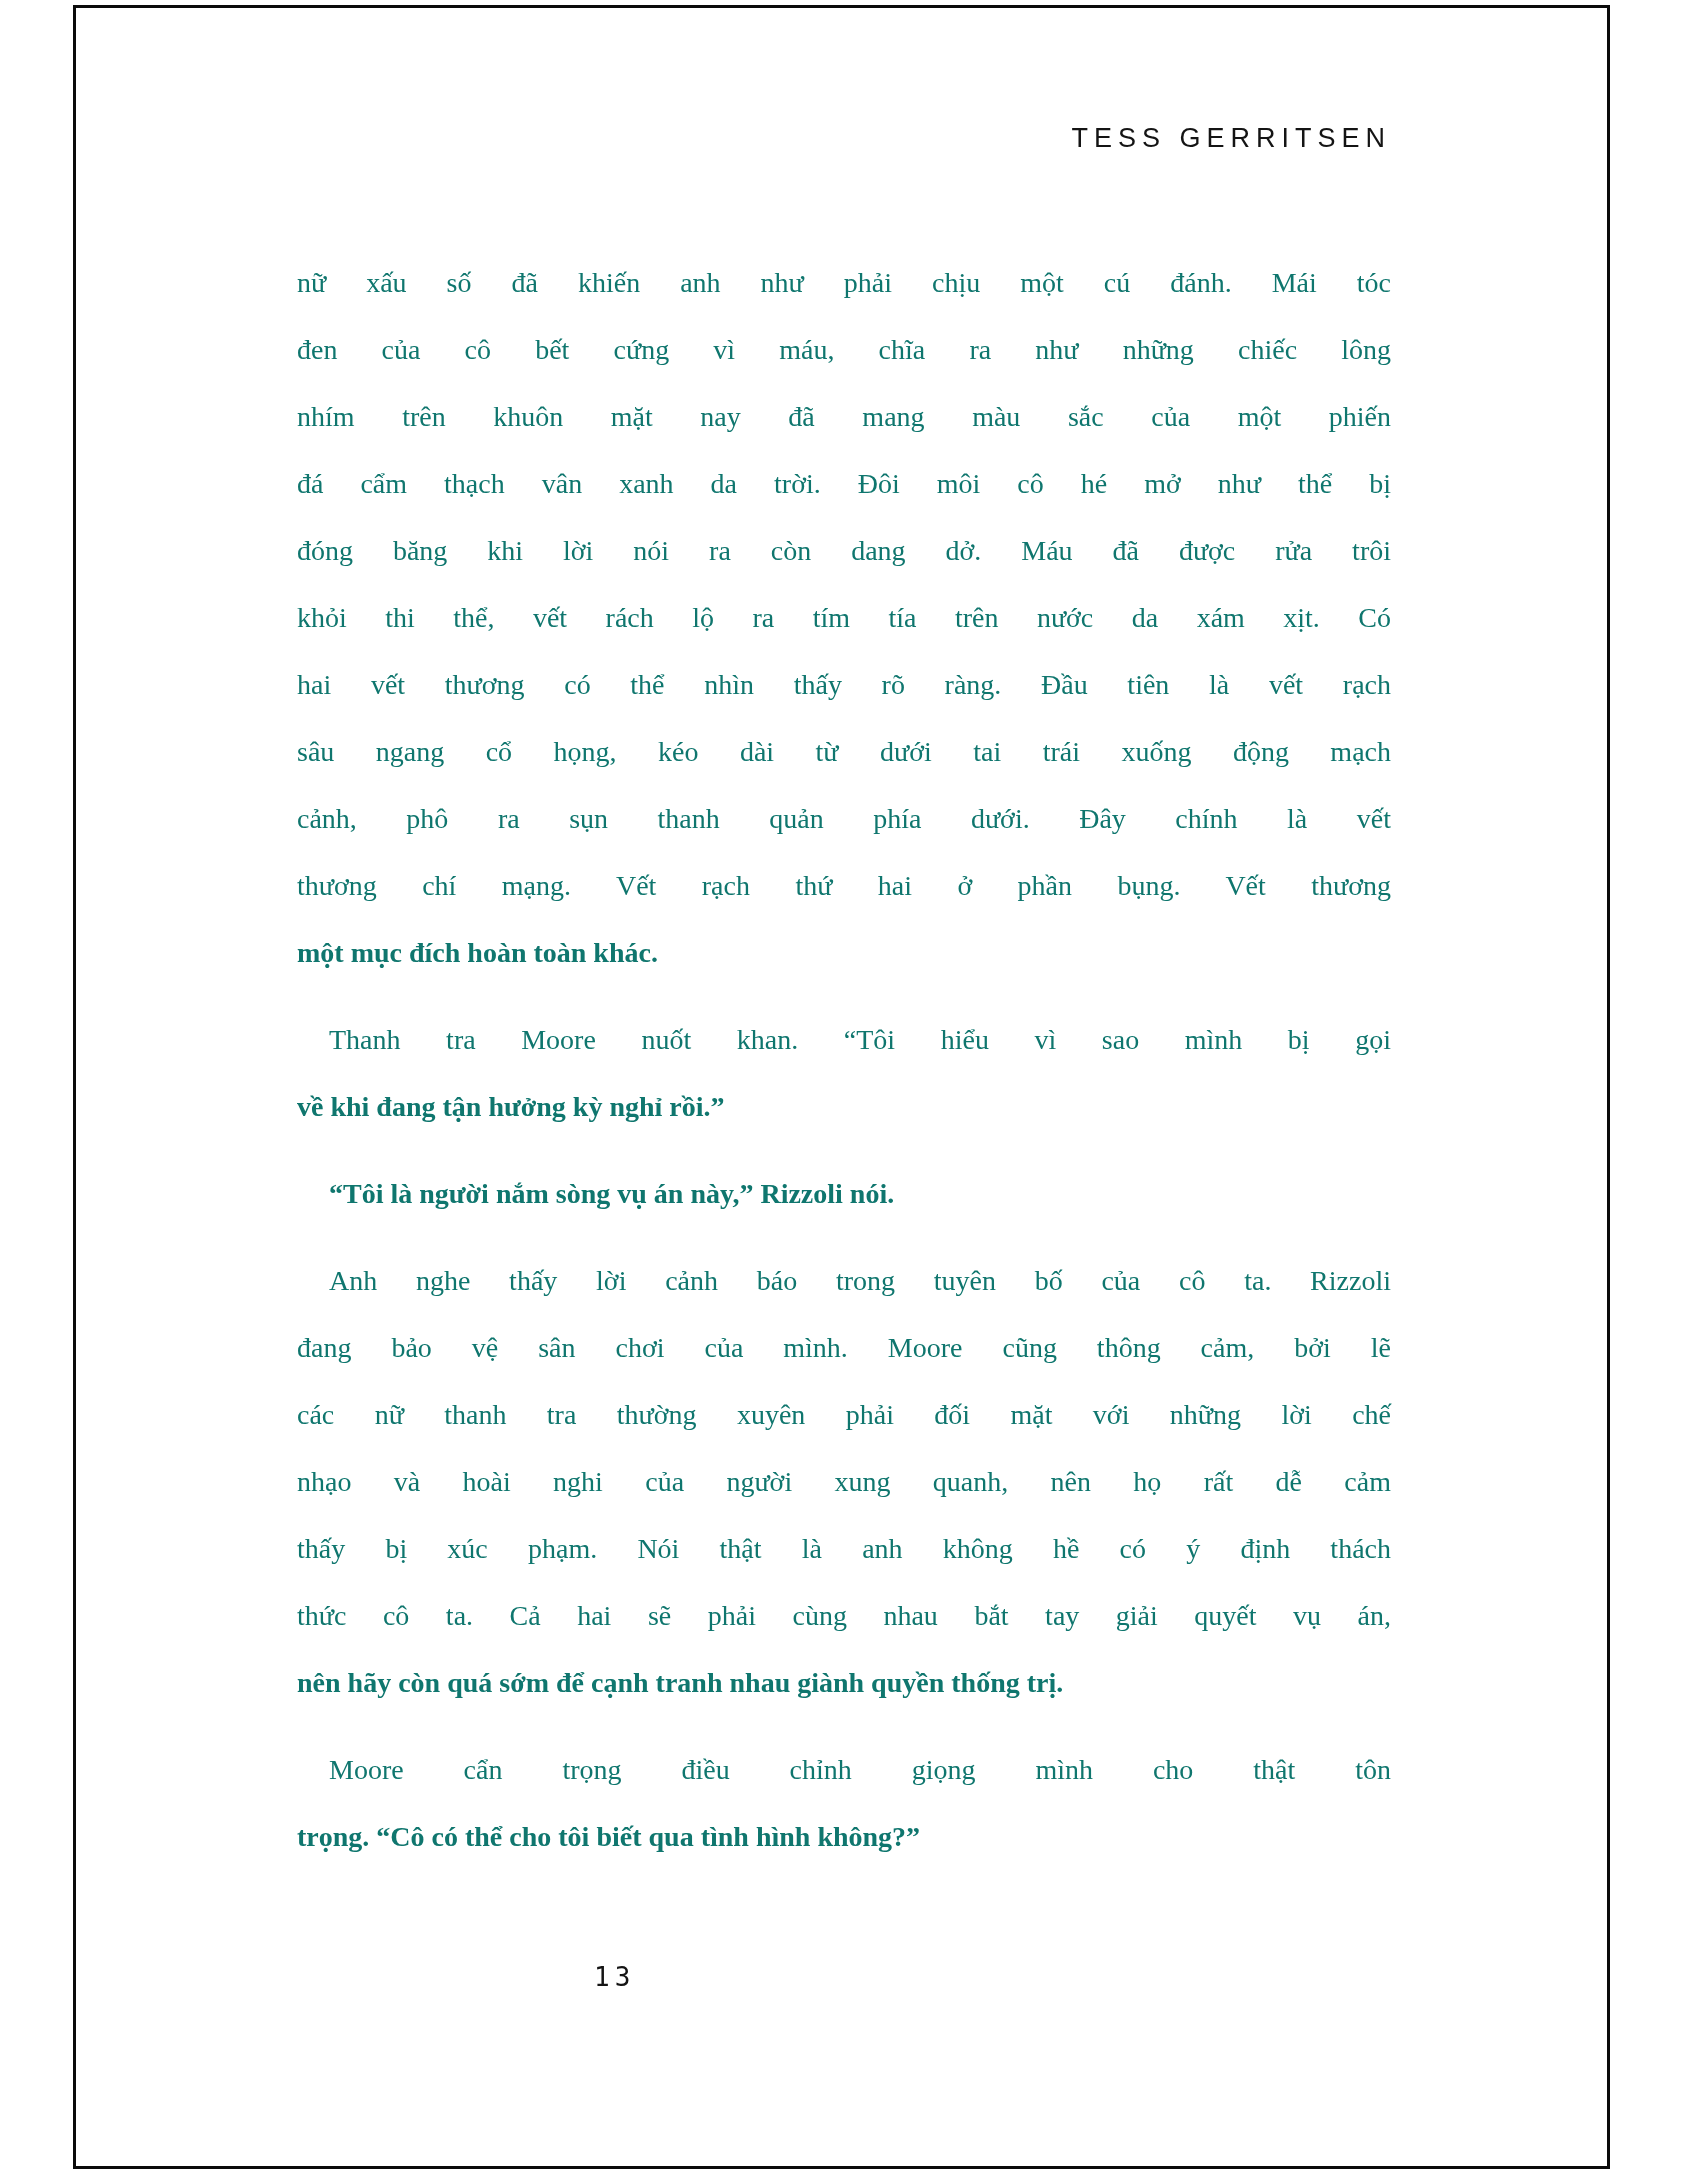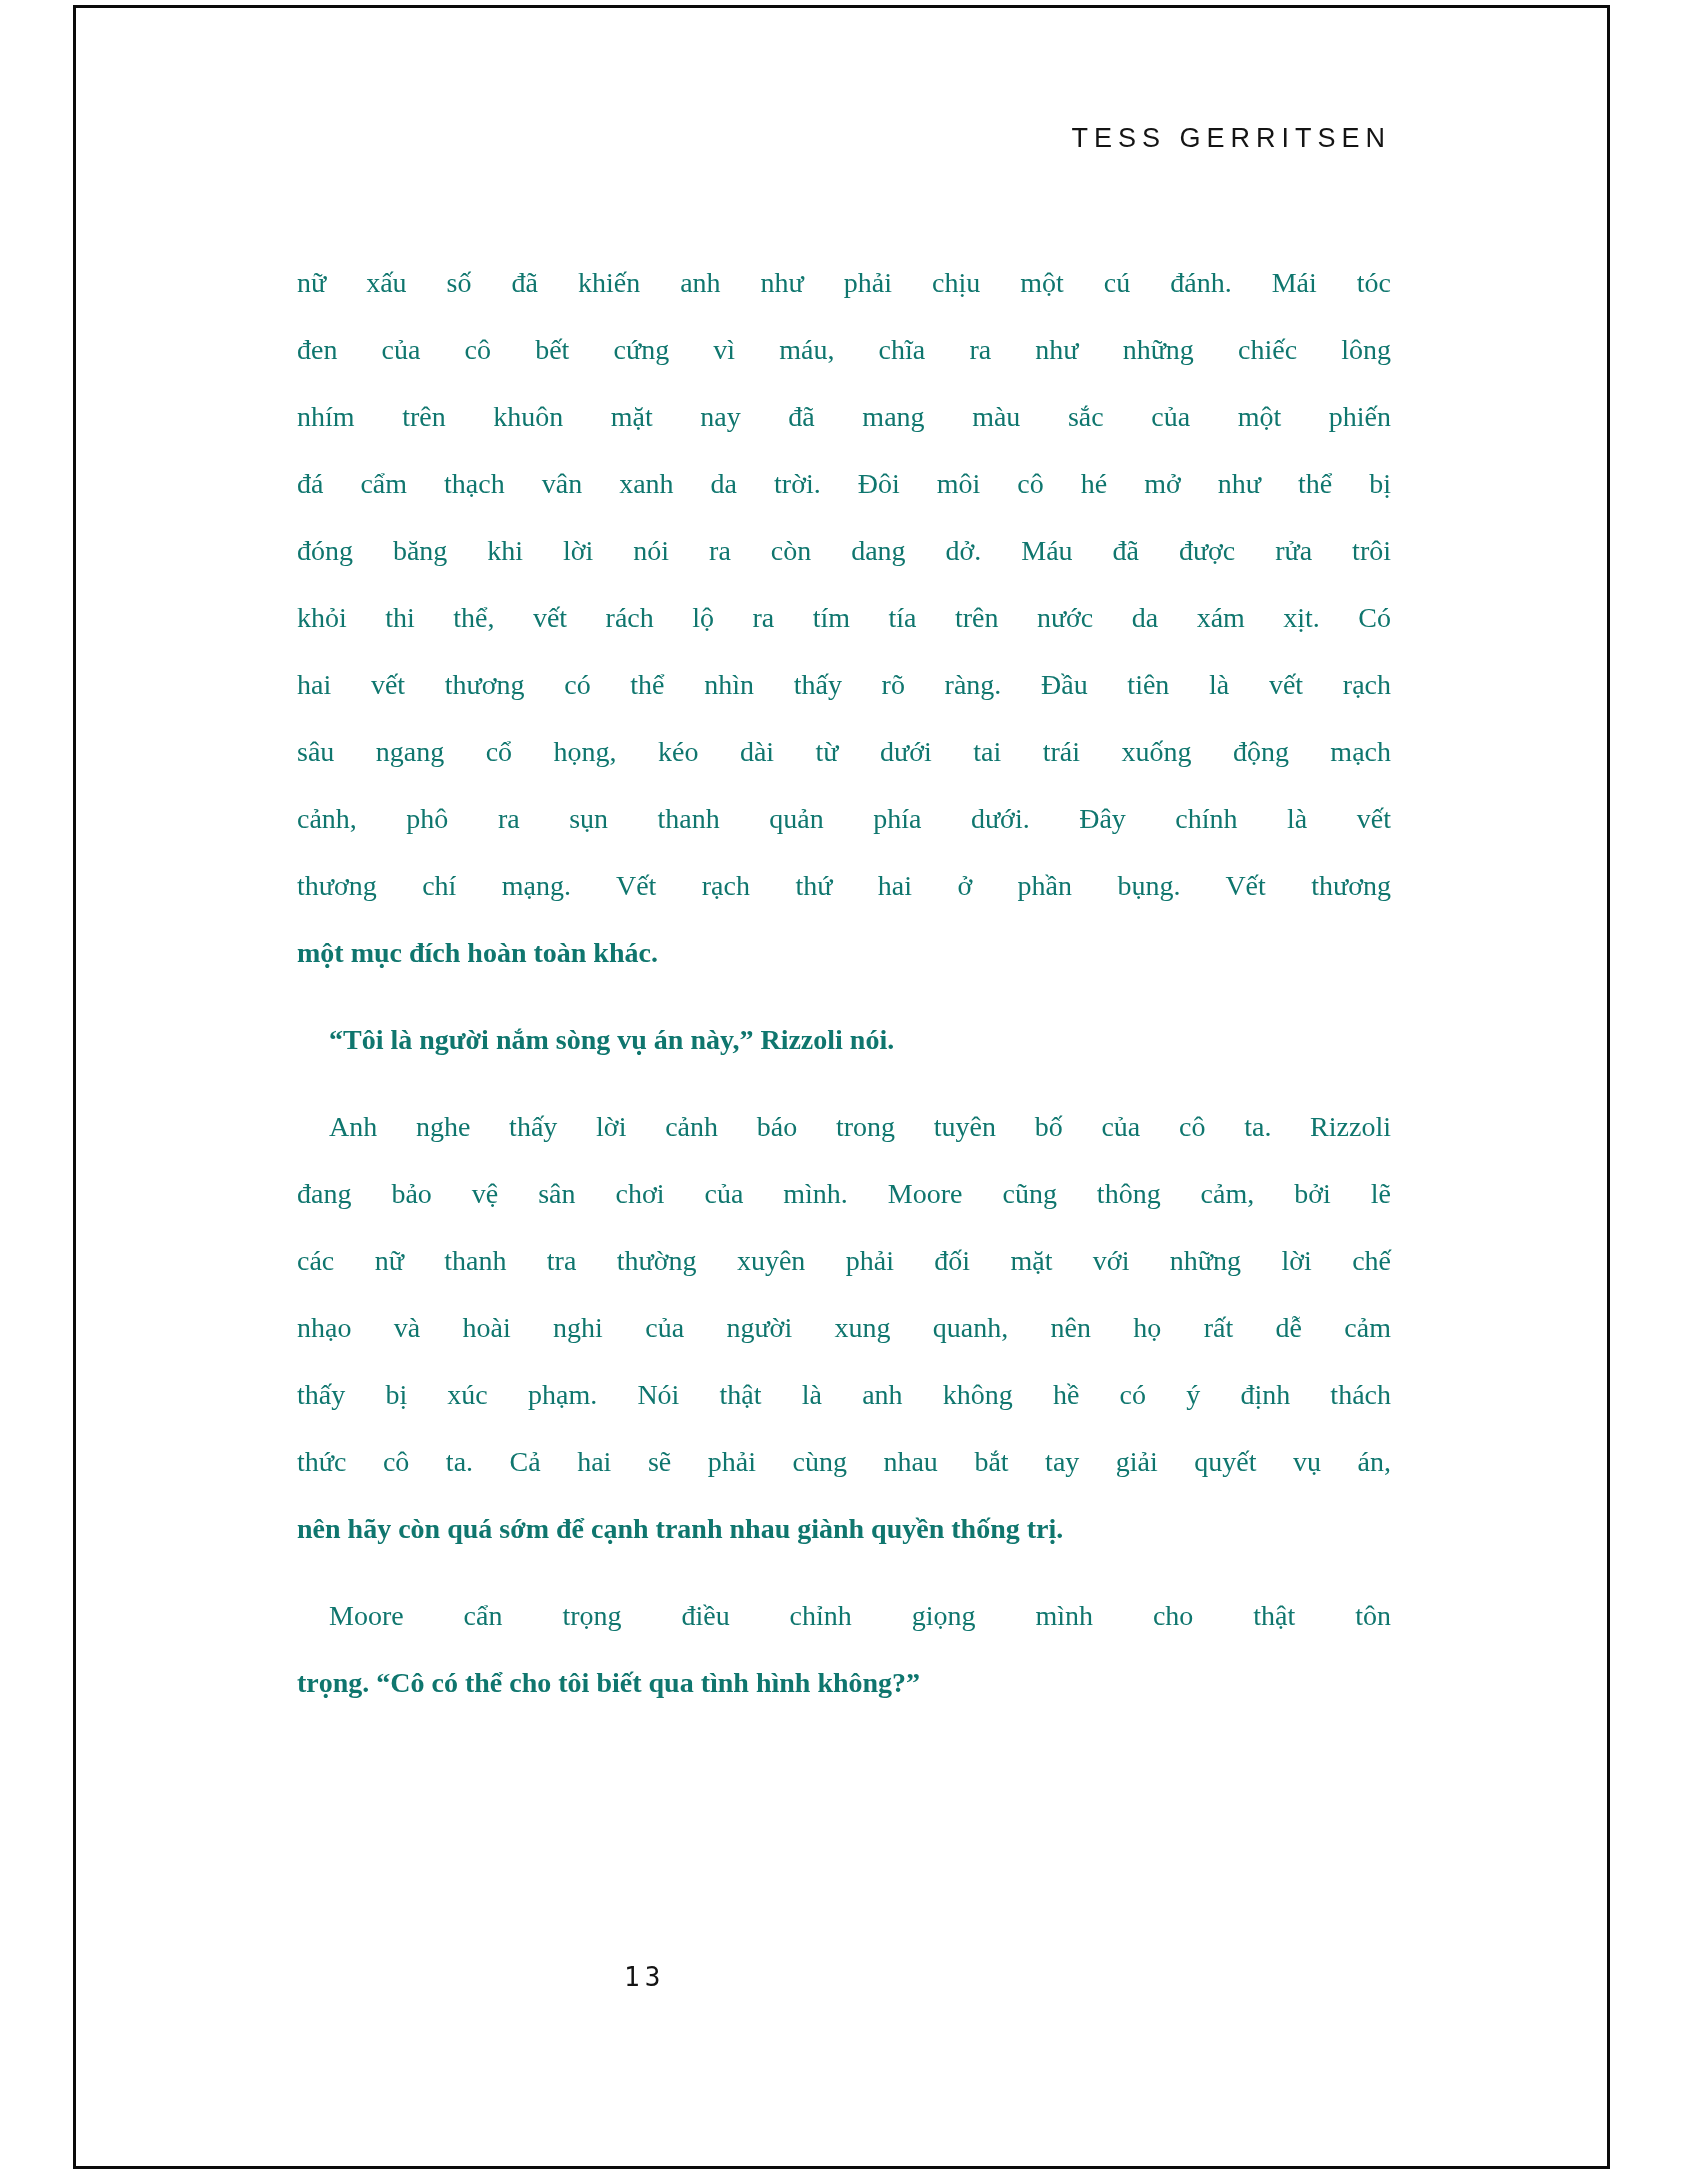--- a/index.html
+++ b/index.html
@@ -61,21 +61,20 @@
     text-indent: 32px;
   }
   .page-number {
     position: absolute;
     left: 594px;
     top: 1962px;
     font-family: "DejaVu Sans Mono", monospace;
     font-size: 26px;
     letter-spacing: 5px;
     color: #141414;
-    margin-left: 30px;
   }
 </style>
 </head>
 <body>
 
 <div class="page-frame"></div>
 
 <div class="running-header">TESS GERRITSEN</div>
 
 <div class="body-text">
@@ -86,20 +85,24 @@
       <div class="line">đá cẩm thạch vân xanh da trời. Đôi môi cô hé mở như thể bị</div>
       <div class="line">đóng băng khi lời nói ra còn dang dở. Máu đã được rửa trôi</div>
       <div class="line">khỏi thi thể, vết rách lộ ra tím tía trên nước da xám xịt. Có</div>
       <div class="line">hai vết thương có thể nhìn thấy rõ ràng. Đầu tiên là vết rạch</div>
       <div class="line">sâu ngang cổ họng, kéo dài từ dưới tai trái xuống động mạch</div>
       <div class="line">cảnh, phô ra sụn thanh quản phía dưới. Đây chính là vết</div>
       <div class="line">thương chí mạng. Vết rạch thứ hai ở phần bụng. Vết thương</div>
       <div class="line last">một mục đích hoàn toàn khác.</div>
     </div>
     <div class="para indent">
+      <div class="line">Thanh tra Moore nuốt khan. “Tôi hiểu vì sao mình bị gọi</div>
+      <div class="line last">về khi đang tận hưởng kỳ nghỉ rồi.”</div>
+    </div>
+    <div class="para indent">
       <div class="line last">“Tôi là người nắm sòng vụ án này,” Rizzoli nói.</div>
     </div>
     <div class="para indent">
       <div class="line">Anh nghe thấy lời cảnh báo trong tuyên bố của cô ta. Rizzoli</div>
       <div class="line">đang bảo vệ sân chơi của mình. Moore cũng thông cảm, bởi lẽ</div>
       <div class="line">các nữ thanh tra thường xuyên phải đối mặt với những lời chế</div>
       <div class="line">nhạo và hoài nghi của người xung quanh, nên họ rất dễ cảm</div>
       <div class="line">thấy bị xúc phạm. Nói thật là anh không hề có ý định thách</div>
       <div class="line">thức cô ta. Cả hai sẽ phải cùng nhau bắt tay giải quyết vụ án,</div>
       <div class="line last">nên hãy còn quá sớm để cạnh tranh nhau giành quyền thống trị.</div>

